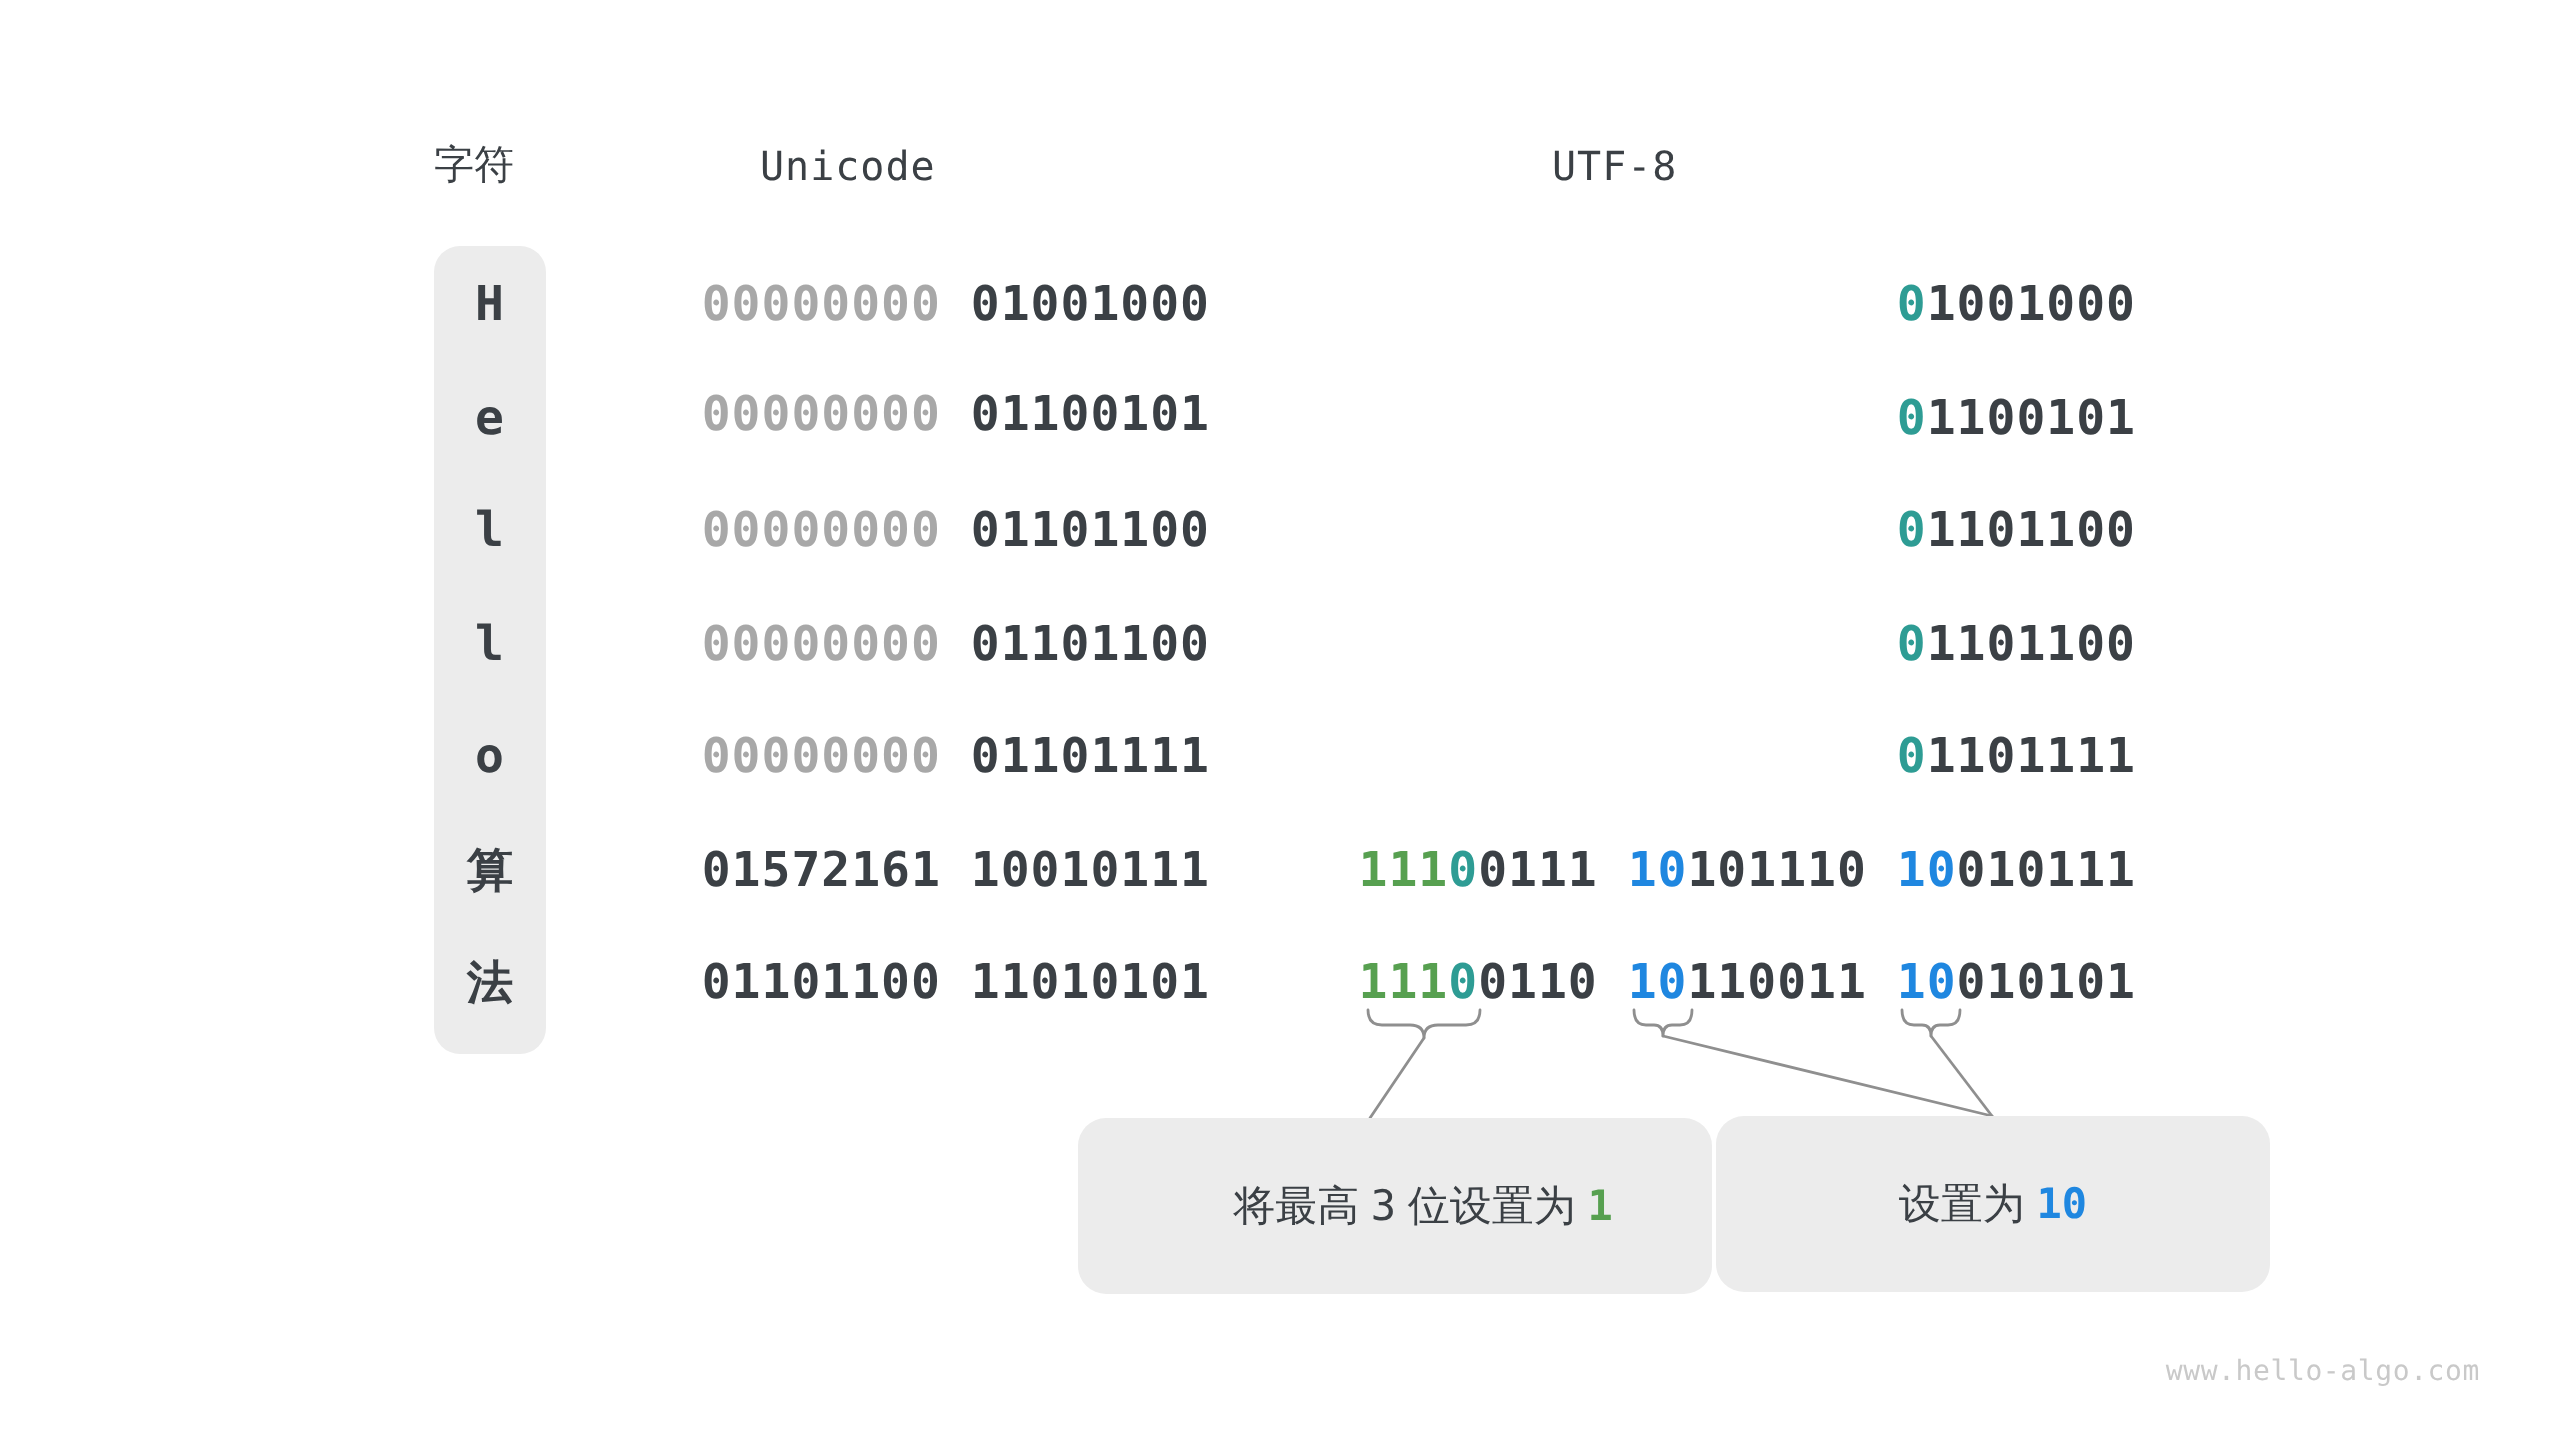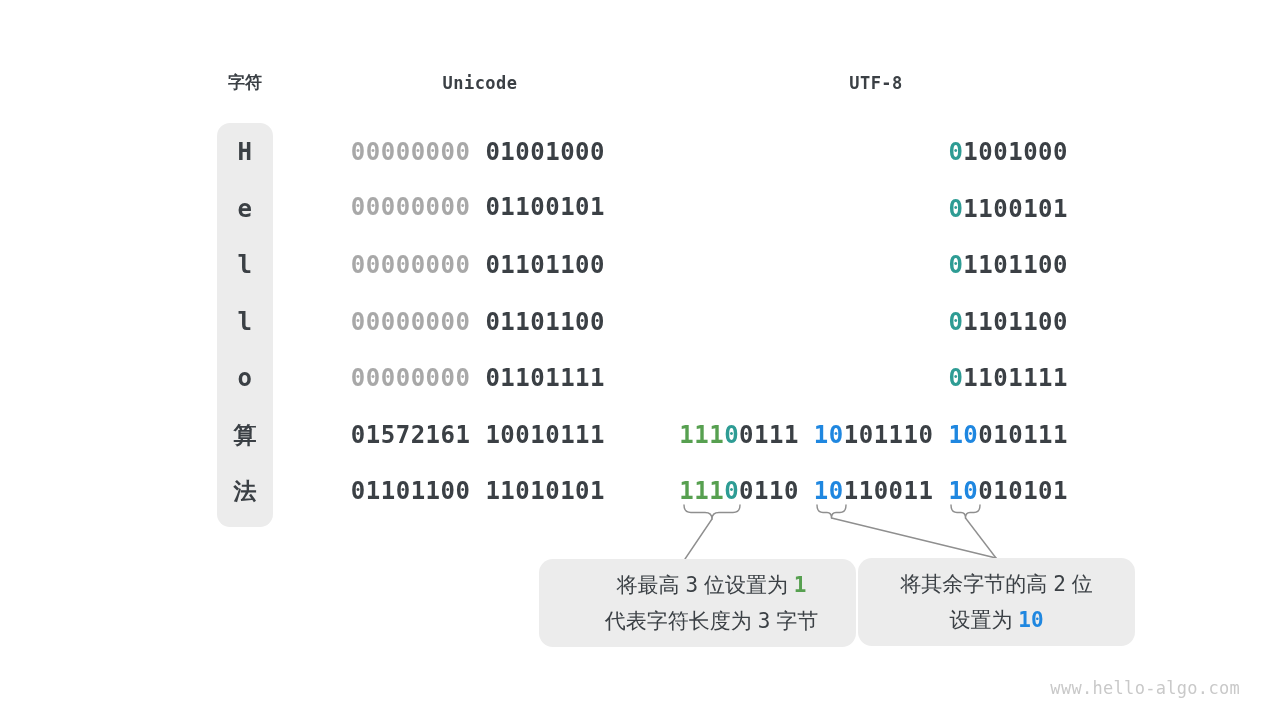--- a/index.html
+++ b/index.html
@@ -3,21 +3,21 @@
 <meta charset="utf-8">
 <style>
   html,body{margin:0;padding:0;}
   #page{
     position:relative; width:1280px; height:720px;
     background:var(--bg,#ffffff); overflow:hidden;
     font-family:"Liberation Sans", sans-serif;
   }
   .hdr{
     position:absolute; top:68px; height:30px; line-height:30px;
-    text-align:center; font-weight:bold; font-size:17px; color:var(--dark);
+    font-weight:normal; font-size:20px; color:var(--dark);
   }
   .hdr-mono{ font-family:"DejaVu Sans Mono", monospace; letter-spacing:.5px; }
   #hdr-char{ left:217px; width:56px; }
   #hdr-unicode{ left:380px; width:200px; }
   #hdr-utf8{ left:776px; width:200px; }
 
   #char-col-bg{
     position:absolute; left:217px; top:123px; width:56px; height:404px;
     background:var(--cell_bg); border-radius:13px;
   }
@@ -47,21 +47,21 @@
   #ann-left{ left:539px; top:559px; width:289px; height:88px;padding-left:28px; }
   #ann-right{ left:858px; top:558px; width:277px; height:88px; }
   .ann-line{ line-height:36px; white-space:pre; text-align:center; }
   .seg-t{ color:var(--dark); }
   .seg-n{ font-family:"DejaVu Sans Mono", monospace; color:var(--dark); }
   .seg-g{ font-family:"DejaVu Sans Mono", monospace; font-weight:bold; color:var(--green); }
   .seg-b{ font-family:"DejaVu Sans Mono", monospace; font-weight:bold; color:var(--blue); }
 
   #watermark{
     position:absolute; right:40px; top:678px;
-    font-family:"DejaVu Sans Mono", monospace; font-size:17px;
+    font-family:"DejaVu Sans Mono", monospace; font-size:14px;
     color:var(--watermark); letter-spacing:.3px;
   }
 </style>
 </head>
 <body>
 
 <div id="page">
 
   <div class="hdr" id="hdr-char">字符</div>
   <div class="hdr hdr-mono" id="hdr-unicode">Unicode</div>
@@ -99,22 +99,20 @@
       <path d="M817,505 Q817,512.5 823,512.5 L827,512.5 Q831.5,512.5 831.5,518 Q831.5,512.5 836,512.5 L840,512.5 Q846,512.5 846,505"></path>
       <path d="M951,505 Q951,512.5 957,512.5 L961,512.5 Q965.5,512.5 965.5,518 Q965.5,512.5 970,512.5 L974,512.5 Q980,512.5 980,505"></path>
       <path d="M712,519 L685,559"></path>
       <path d="M831.5,518 L996,558"></path>
       <path d="M965.5,518 L996,558"></path>
     </g>
   </svg>
 
   <div class="ann-box" id="ann-left">
       <div class="ann-line"><span class="seg-t">将最高 </span><span class="seg-n">3</span><span class="seg-t"> 位设置为 </span><span class="seg-g">1</span></div>
-      <div class="ann-line"><span class="seg-t">代表字符长度为 </span><span class="seg-n">3</span><span class="seg-t"> 字节</span></div>
     </div>
   <div class="ann-box" id="ann-right">
-      <div class="ann-line"><span class="seg-t">将其余字节的高 </span><span class="seg-n">2</span><span class="seg-t"> 位</span></div>
       <div class="ann-line"><span class="seg-t">设置为 </span><span class="seg-b">10</span></div>
     </div>
 
   <div id="watermark">www.hello-algo.com</div>
 
 </div>
 
 </body></html>

